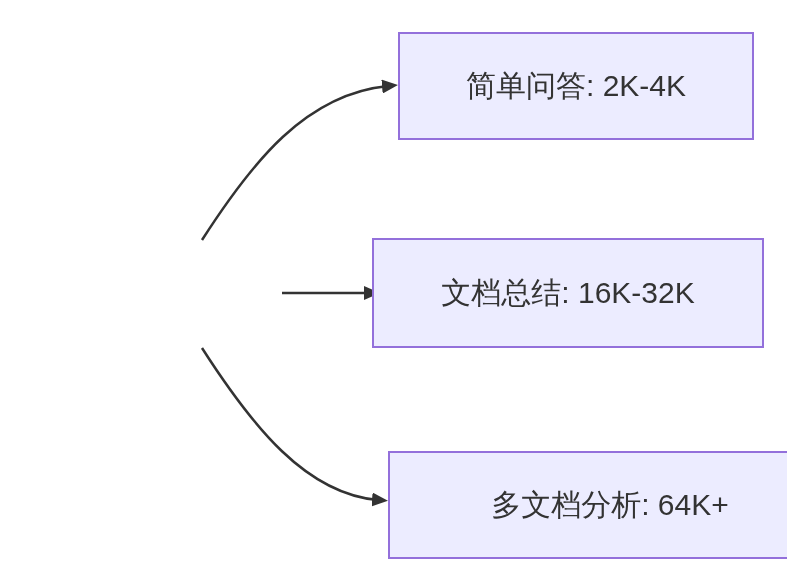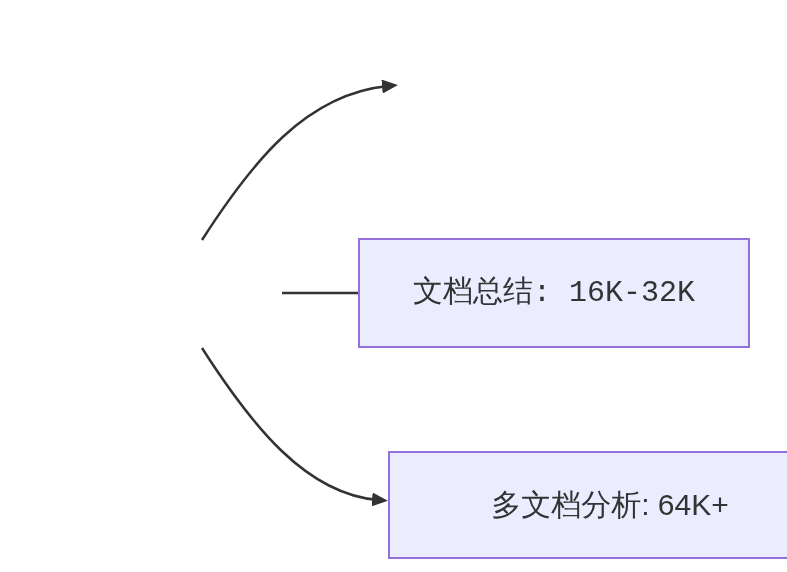--- a/index.html
+++ b/index.html
@@ -44,40 +44,43 @@
     background:var(--node-fill);
     border:2px solid var(--node-border);
     color:var(--text);
     font-size:30px;
     line-height:1.2;
     text-align:center;
     white-space:nowrap;
   }
   .node-root{left:32px;top:240px;width:250px;height:108px;}
   .node-branch-0{left:398px;top:32px;width:356px;height:108px;}
-  .node-branch-1{left:358px;top:238px;width:392px;height:110px;font-family:Liberation Mono, monospace;}
+  .node-branch-1{left:372px;top:238px;width:392px;height:110px;}
   .node-branch-2{left:388px;top:451px;width:444px;height:108px;}
 </style>
 </head>
 <body>
 
 <div class="canvas">
 
   <svg class="edges" viewBox="0 0 787 572" xmlns="http://www.w3.org/2000/svg">
     <defs>
       <marker id="arrowhead" markerWidth="16" markerHeight="14" refX="6" refY="7" orient="auto" markerUnits="userSpaceOnUse">
         <path class="arrowhead-shape" d="M0,0 L16,7 L0,14 Z"></path>
       </marker>
     </defs>
     <path class="edge" d="M202,240 C252,162 306,94 388,86" marker-end="url(#arrowhead)"></path>
     <path class="edge" d="M282,293 L370,293" marker-end="url(#arrowhead)"></path>
     <path class="edge" d="M202,348 C252,426 306,494 378,500" marker-end="url(#arrowhead)"></path>
   </svg>
 
 
+  <div class="node node-branch-0">
+    <span>简单问答: 2K-4K</span>
+  </div>
 
   <div class="node node-branch-1">
     <span>文档总结: 16K-32K</span>
   </div>
 
   <div class="node node-branch-2">
     <span>多文档分析: 64K+</span>
   </div>
 
 </div>

